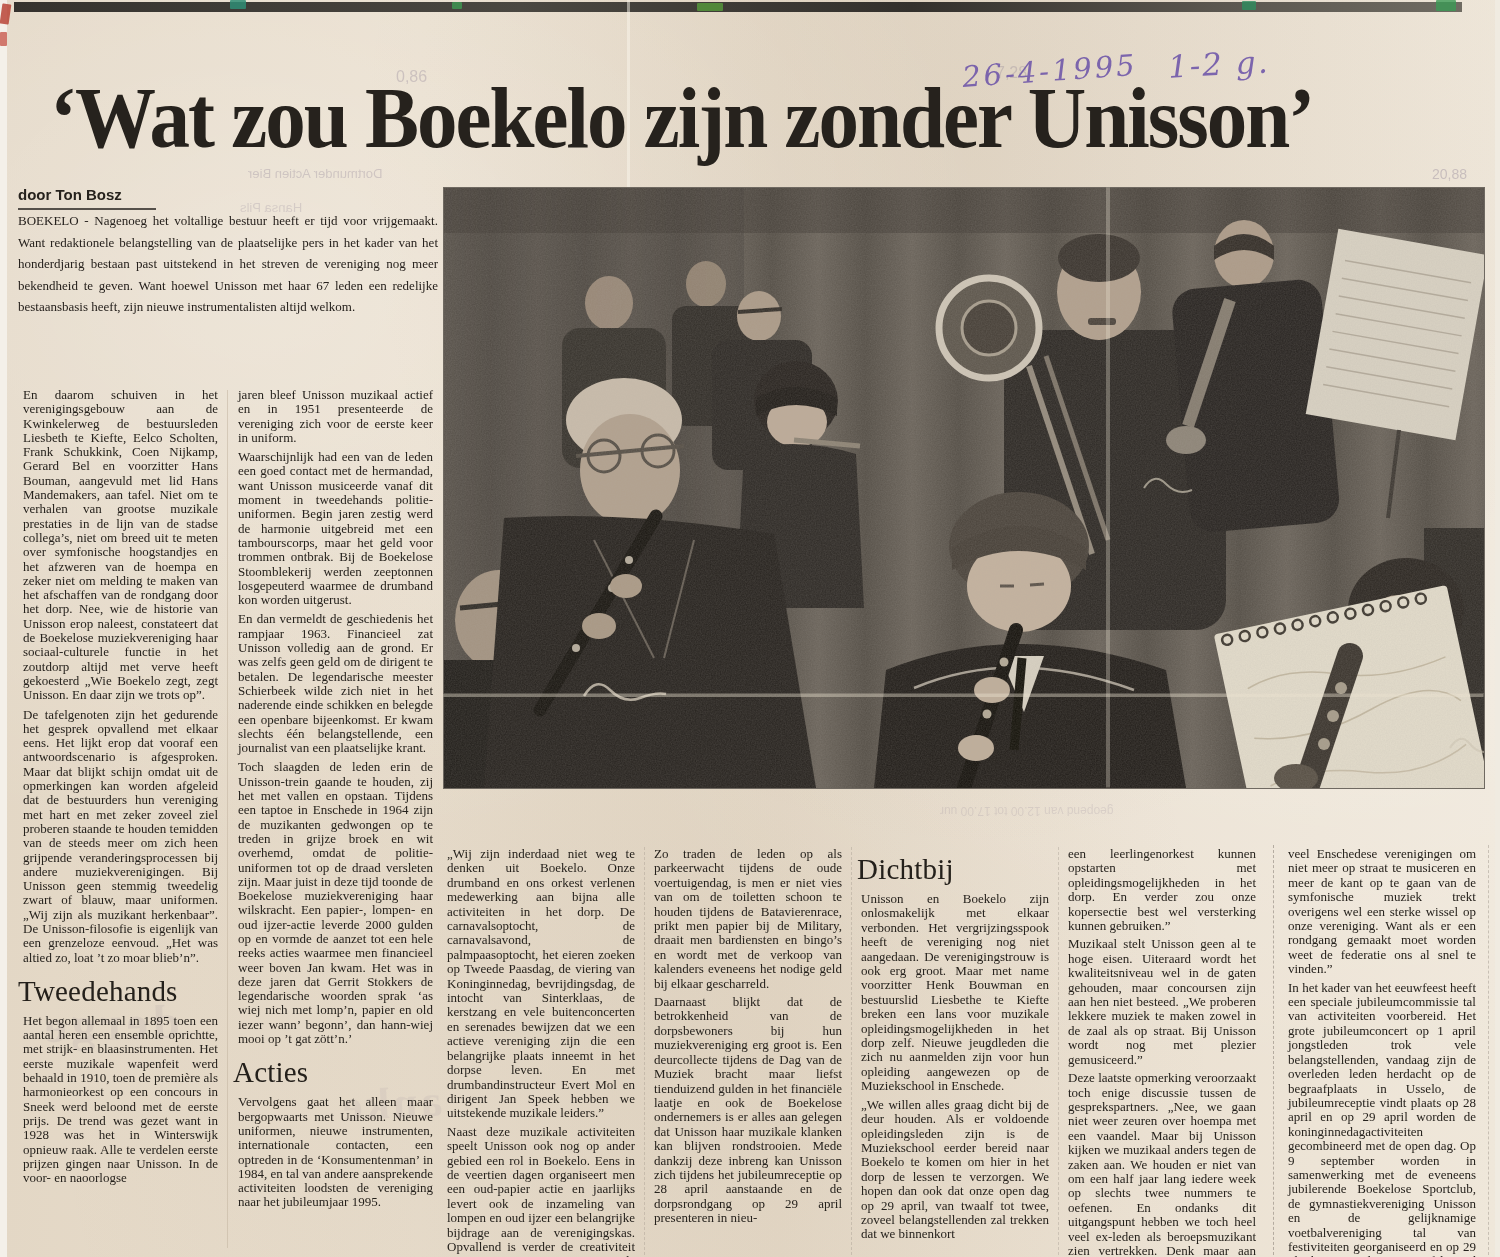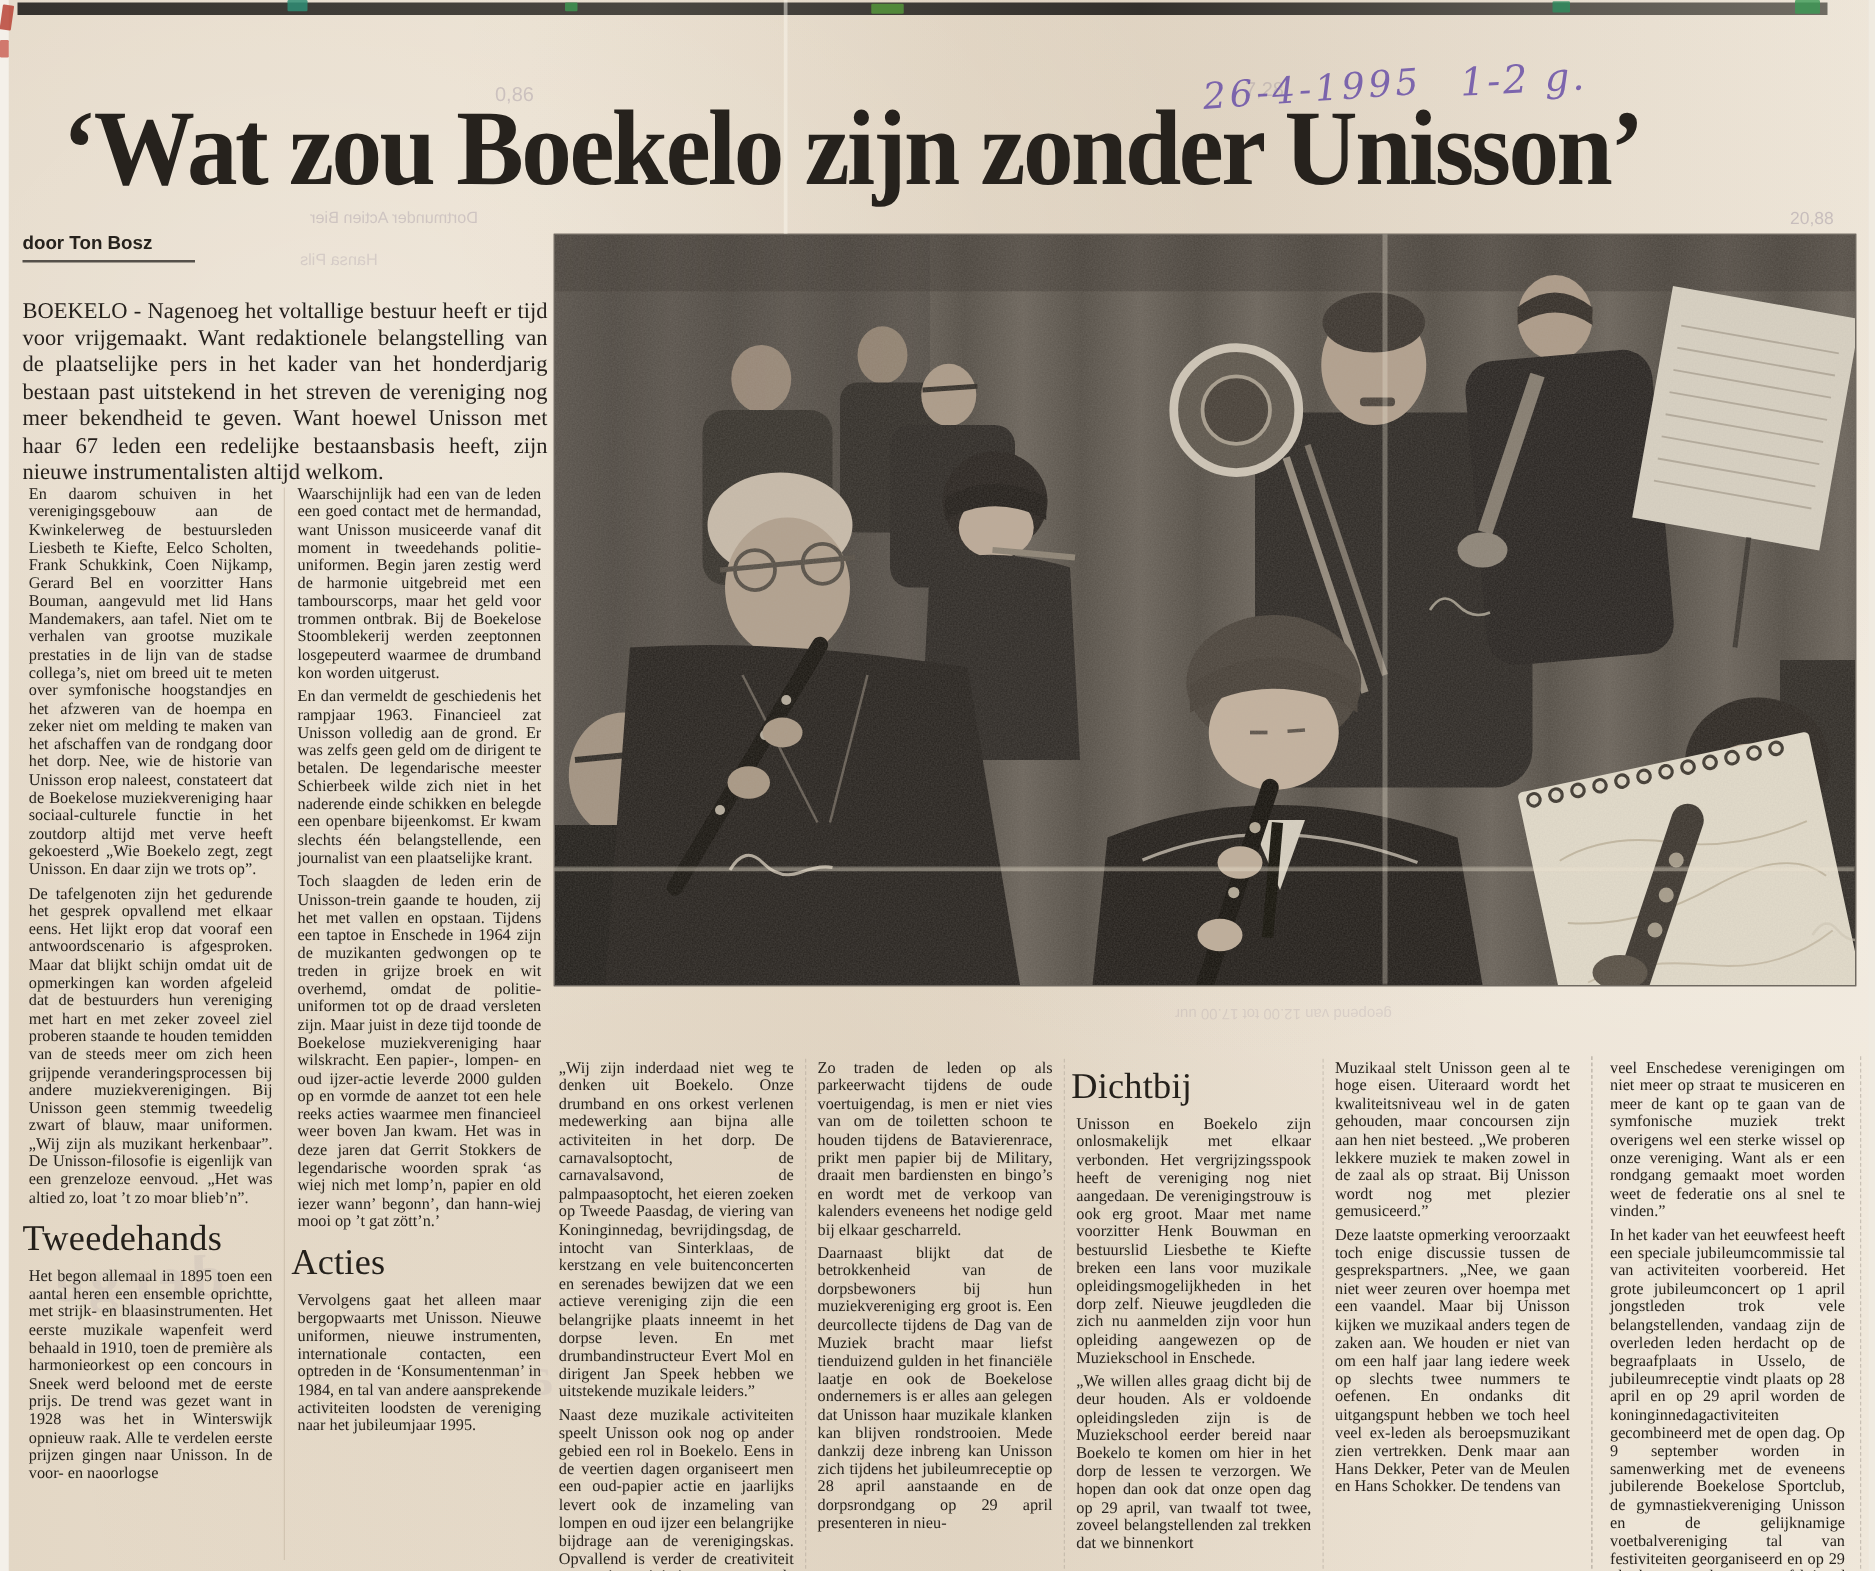--- a/index.html
+++ b/index.html
@@ -18,21 +18,21 @@
     background:linear-gradient(90deg,#35322e,#4a4741 35%,#33302c 62%,#5a564f 83%,#6f6b62);}
   .frag{position:absolute;border-radius:1px;}
   .kicker{position:absolute;left:22px;top:24px;font-size:35px;letter-spacing:.4px;white-space:nowrap;color:#1f1b17;}
   .headline{position:absolute;left:50px;top:70px;font-size:81px;font-weight:bold;letter-spacing:-2px;
     white-space:nowrap;color:#26221d;transform:scaleY(1.06);transform-origin:top left;}
   .hw{position:absolute;font-family:"DejaVu Serif",serif;font-style:italic;color:#6a51a8;opacity:.85;}
   .hw-date{left:962px;top:54px;font-size:29px;letter-spacing:3px;transform:rotate(-4deg);}
   .hw-code{left:1168px;top:46px;font-size:31px;letter-spacing:2px;transform:rotate(-3deg);}
   .byline{position:absolute;left:18px;top:186px;font-family:"Liberation Sans",sans-serif;font-weight:bold;
     font-size:15px;border-bottom:2px solid #55504a;padding:0 34px 5px 0;}
-  .lead{position:absolute;left:18px;top:238px;width:420px;font-size:18px;line-height:21.5px;
+  .lead{position:absolute;left:18px;top:210px;width:420px;font-size:13px;line-height:21.5px;
     text-align:justify;color:#26211d;}
   .col{position:absolute;top:383px;width:205px;height:874px;overflow:hidden;
     font-size:13px;line-height:14.3px;text-align:justify;}
   .col1{left:18px;} .col2{left:233px;}
   .col p{margin:5px;} .mt{margin-top:13px;}
   .subhead{font-size:29px;line-height:31px;font-weight:400;letter-spacing:.2px;margin:11px 0 7px;color:#24201b;}
   .vrule{position:absolute;background:#c3b5a1;opacity:.55;width:1px;}
   .vdash{position:absolute;width:0;border-left:1px dashed #8f867c;opacity:.6;}
   .photo{position:absolute;left:443px;top:187px;width:1040px;height:600px;border:1px solid #6f6961;background:#5d564e;}
   .caption{position:absolute;left:452px;top:794px;width:1036px;font-family:"Liberation Sans",sans-serif;
@@ -93,20 +93,21 @@
   <div class="vrule" style="left:227px;top:390px;height:858px;"></div>
 
   <div class="col col1">
     <p>En daarom schuiven in het verenigingsgebouw aan de Kwinkelerweg de bestuursleden Liesbeth te Kiefte, Eelco Scholten, Frank Schukkink, Coen Nijkamp, Gerard Bel en voorzitter Hans Bouman, aangevuld met lid Hans Mandemakers, aan tafel. Niet om te verhalen van grootse muzikale prestaties in de lijn van de stadse collega’s, niet om breed uit te meten over symfonische hoogstandjes en het afzweren van de hoempa en zeker niet om melding te maken van het afschaffen van de rondgang door het dorp. Nee, wie de historie van Unisson erop naleest, constateert dat de Boekelose muziekvereniging haar sociaal-culturele functie in het zoutdorp altijd met verve heeft gekoesterd „Wie Boekelo zegt, zegt Unisson. En daar zijn we trots op”.</p>
     <p class="mt">De tafelgenoten zijn het gedurende het gesprek opvallend met elkaar eens. Het lijkt erop dat vooraf een antwoordscenario is afgesproken. Maar dat blijkt schijn omdat uit de opmerkingen kan worden afgeleid dat de bestuurders hun vereniging met hart en met zeker zoveel ziel proberen staande te houden temidden van de steeds meer om zich heen grijpende veranderingsprocessen bij andere muziekverenigingen. Bij Unisson geen stemmig tweedelig zwart of blauw, maar uniformen. „Wij zijn als muzikant herkenbaar”. De Unisson-filosofie is eigenlijk van een grenzeloze eenvoud. „Het was altied zo, loat ’t zo moar blieb’n”.</p>
     <div class="subhead">Tweedehands</div>
     <p>Het begon allemaal in 1895 toen een aantal heren een ensemble oprichtte, met strijk- en blaasinstrumenten. Het eerste muzikale wapenfeit werd behaald in 1910, toen de première als harmonieorkest op een concours in Sneek werd beloond met de eerste prijs. De trend was gezet want in 1928 was het in Winterswijk opnieuw raak. Alle te verdelen eerste prijzen gingen naar Unisson. In de voor- en naoorlogse</p>
   </div>
 
   <div class="col col2">
+    <p>jaren bleef Unisson muzikaal actief en in 1951 presenteerde de vereniging zich voor de eerste keer in uniform.</p>
     <p>Waarschijnlijk had een van de leden een goed contact met de hermandad, want Unisson musiceerde vanaf dit moment in tweedehands politie-uniformen. Begin jaren zestig werd de harmonie uitgebreid met een tambourscorps, maar het geld voor trommen ontbrak. Bij de Boekelose Stoomblekerij werden zeeptonnen losgepeuterd waarmee de drumband kon worden uitgerust.</p>
     <p>En dan vermeldt de geschiedenis het rampjaar 1963. Financieel zat Unisson volledig aan de grond. Er was zelfs geen geld om de dirigent te betalen. De legendarische meester Schierbeek wilde zich niet in het naderende einde schikken en belegde een openbare bijeenkomst. Er kwam slechts één belangstellende, een journalist van een plaatselijke krant.</p>
     <p>Toch slaagden de leden erin de Unisson-trein gaande te houden, zij het met vallen en opstaan. Tijdens een taptoe in Enschede in 1964 zijn de muzikanten gedwongen op te treden in grijze broek en wit overhemd, omdat de politie-uniformen tot op de draad versleten zijn. Maar juist in deze tijd toonde de Boekelose muziekvereniging haar wilskracht. Een papier-, lompen- en oud ijzer-actie leverde 2000 gulden op en vormde de aanzet tot een hele reeks acties waarmee men financieel weer boven Jan kwam. Het was in deze jaren dat Gerrit Stokkers de legendarische woorden sprak ‘as wiej nich met lomp’n, papier en old iezer wann’ begonn’, dan hann-wiej mooi op ’t gat zött’n.’</p>
     <div class="subhead">Acties</div>
     <p>Vervolgens gaat het alleen maar bergopwaarts met Unisson. Nieuwe uniformen, nieuwe instrumenten, internationale contacten, een optreden in de ‘Konsumentenman’ in 1984, en tal van andere aansprekende activiteiten loodsten de vereniging naar het jubileumjaar 1995.</p>
   </div>
 
   <div class="photo">
     <svg viewBox="0 0 1040 600" width="1040" height="600" preserveAspectRatio="none">
       <defs>
@@ -265,20 +266,21 @@
   <div class="bcol b4">
     <p>Zo traden de leden op als parkeerwacht tijdens de oude voertuigendag, is men er niet vies van om de toiletten schoon te houden tijdens de Batavierenrace, prikt men papier bij de Military, draait men bardiensten en bingo’s en wordt met de verkoop van kalenders eveneens het nodige geld bij elkaar gescharreld.</p>
     <p>Daarnaast blijkt dat de betrokkenheid van de dorpsbewoners bij hun muziekvereniging erg groot is. Een deurcollecte tijdens de Dag van de Muziek bracht maar liefst tienduizend gulden in het financiële laatje en ook de Boekelose ondernemers is er alles aan gelegen dat Unisson haar muzikale klanken kan blijven rondstrooien. Mede dankzij deze inbreng kan Unisson zich tijdens het jubileumreceptie op 28 april aanstaande en de dorpsrondgang op 29 april presenteren in nieu-</p>
   </div>
   <div class="bcol b5">
     <div class="subhead">Dichtbij</div>
     <p>Unisson en Boekelo zijn onlosmakelijk met elkaar verbonden. Het vergrijzingsspook heeft de vereniging nog niet aangedaan. De verenigingstrouw is ook erg groot. Maar met name voorzitter Henk Bouwman en bestuurslid Liesbethe te Kiefte breken een lans voor muzikale opleidingsmogelijkheden in het dorp zelf. Nieuwe jeugdleden die zich nu aanmelden zijn voor hun opleiding aangewezen op de Muziekschool in Enschede.</p>
     <p>„We willen alles graag dicht bij de deur houden. Als er voldoende opleidingsleden zijn is de Muziekschool eerder bereid naar Boekelo te komen om hier in het dorp de lessen te verzorgen. We hopen dan ook dat onze open dag op 29 april, van twaalf tot twee, zoveel belangstellenden zal trekken dat we binnenkort</p>
   </div>
   <div class="bcol b6">
+    <p>een leerlingenorkest kunnen opstarten met opleidingsmogelijkheden in het dorp. En verder zou onze kopersectie best wel versterking kunnen gebruiken.”</p>
     <p>Muzikaal stelt Unisson geen al te hoge eisen. Uiteraard wordt het kwaliteitsniveau wel in de gaten gehouden, maar concoursen zijn aan hen niet besteed. „We proberen lekkere muziek te maken zowel in de zaal als op straat. Bij Unisson wordt nog met plezier gemusiceerd.”</p>
     <p>Deze laatste opmerking veroorzaakt toch enige discussie tussen de gesprekspartners. „Nee, we gaan niet weer zeuren over hoempa met een vaandel. Maar bij Unisson kijken we muzikaal anders tegen de zaken aan. We houden er niet van om een half jaar lang iedere week op slechts twee nummers te oefenen. En ondanks dit uitgangspunt hebben we toch heel veel ex-leden als beroepsmuzikant zien vertrekken. Denk maar aan Hans Dekker, Peter van de Meulen en Hans Schokker. De tendens van</p>
   </div>
   <div class="bcol b7">
     <p>veel Enschedese verenigingen om niet meer op straat te musiceren en meer de kant op te gaan van de symfonische muziek trekt overigens wel een sterke wissel op onze vereniging. Want als er een rondgang gemaakt moet worden weet de federatie ons al snel te vinden.”</p>
     <p>In het kader van het eeuwfeest heeft een speciale jubileumcommissie tal van activiteiten voorbereid. Het grote jubileumconcert op 1 april jongstleden trok vele belangstellenden, vandaag zijn de overleden leden herdacht op de begraafplaats in Usselo, de jubileumreceptie vindt plaats op 28 april en op 29 april worden de koninginnedagactiviteiten gecombineerd met de open dag. Op 9 september worden in samenwerking met de eveneens jubilerende Boekelose Sportclub, de gymnastiekvereniging Unisson en de gelijknamige voetbalvereniging tal van festiviteiten georganiseerd en op 29 oktober wordt een afsluitend reünie-concert gehouden.</p>
   </div>
 
 </div>
 

